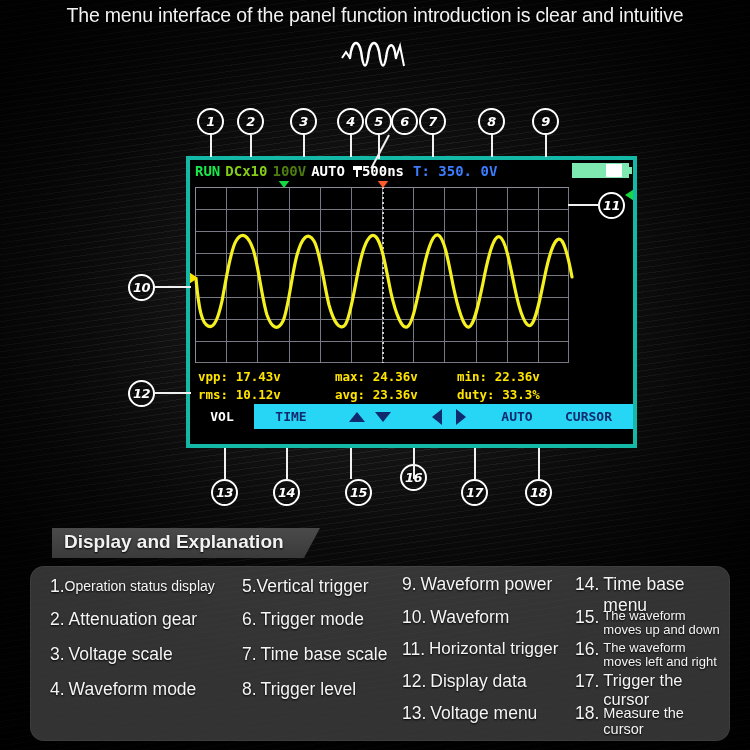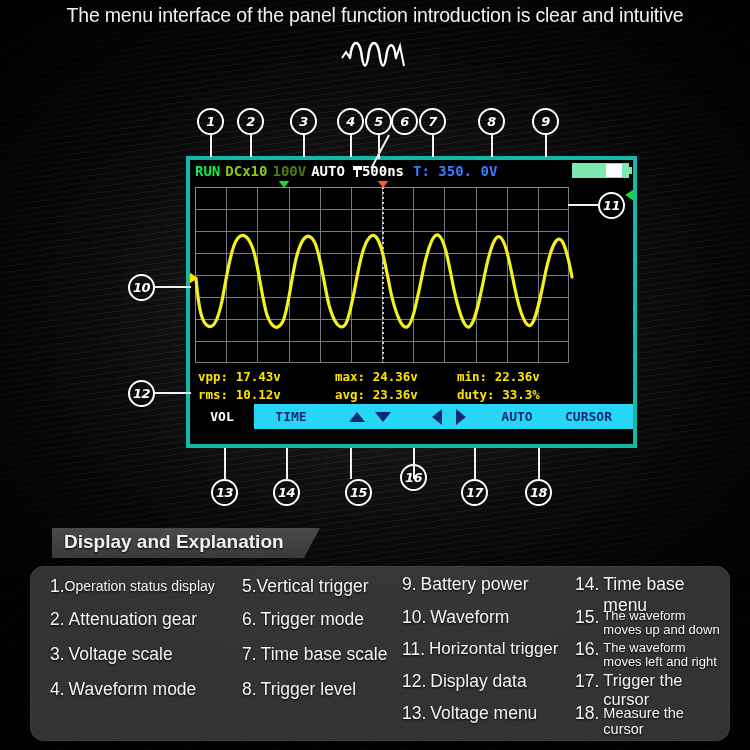--- a/index.html
+++ b/index.html
@@ -380,21 +380,21 @@
     </div>
     <div class="lg-item" style="height:35px;">
       <span class="lg-n">8.</span>
       <span class="lg-t" style="padding-left:4px;">Trigger level</span>
     </div>
   </div>
 
   <div class="lg-col" style="left:372px;width:178px;top:8px;">
     <div class="lg-item" style="height:33px;">
       <span class="lg-n">9.</span>
-      <span class="lg-t" style="padding-left:4px;">Battery power</span>
+      <span class="lg-t" style="padding-left:4px;">Waveform power</span>
     </div>
     <div class="lg-item" style="height:32px;">
       <span class="lg-n">10.</span>
       <span class="lg-t" style="padding-left:4px;">Waveform</span>
     </div>
     <div class="lg-item" style="height:32px;">
       <span class="lg-n">11.</span>
       <span class="lg-t" style="padding-left:4px;font-size:17px;">Horizontal trigger</span>
     </div>
     <div class="lg-item" style="height:32px;">

